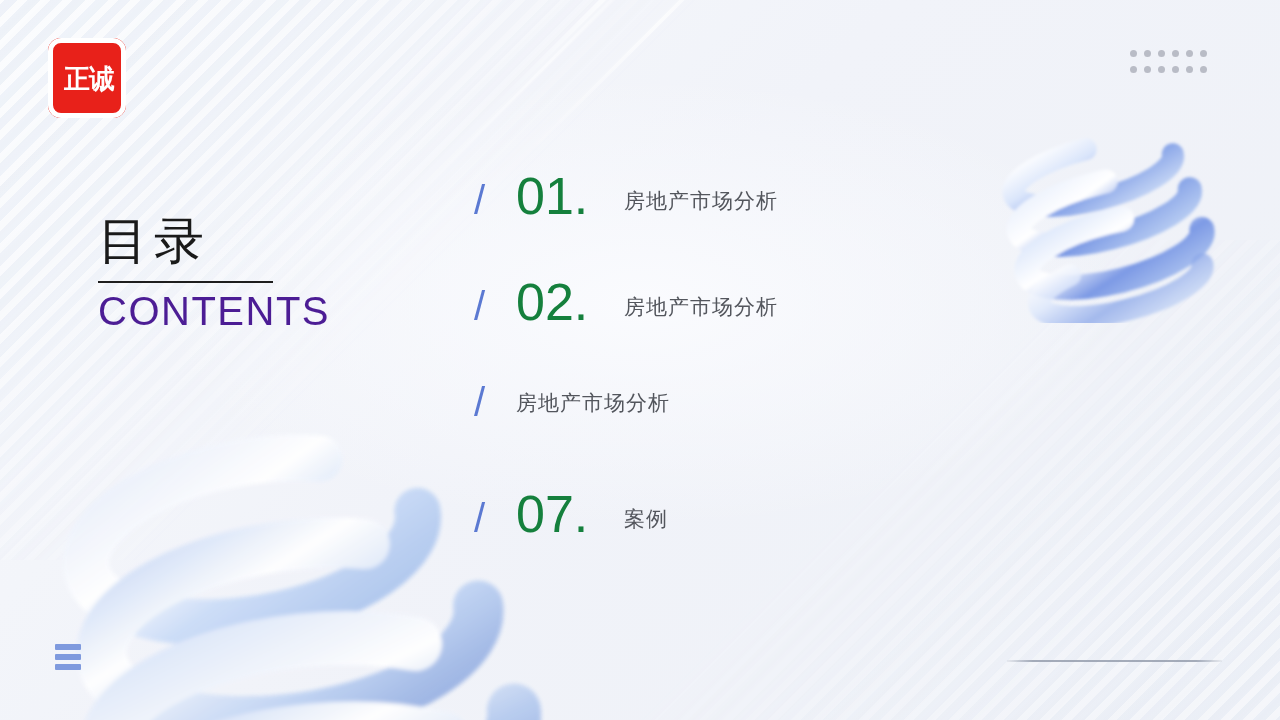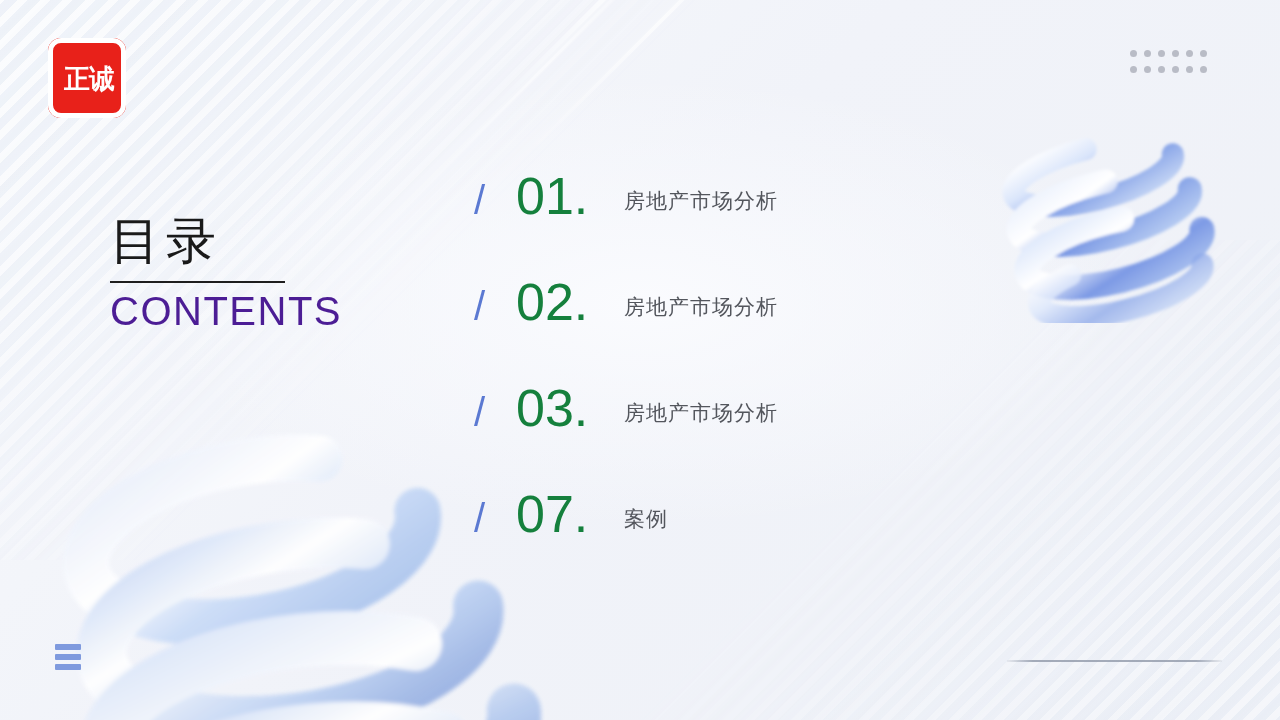--- a/index.html
+++ b/index.html
@@ -127,21 +127,21 @@
     display: block;
     width: 7px;
     height: 7px;
     border-radius: 50%;
     background: #b9bcc6;
   }
 
   
   .headline {
     position: absolute;
-    left: 110px;
+    left: 98px;
     top: 212px;
     width: 330px;
   }
   .headline-cn {
     font-family: "DejaVu Sans", "Liberation Sans", sans-serif;
     font-size: 50px;
     font-weight: 400;
     color: #1a1a1a;
     letter-spacing: 6px;
     line-height: 1.18;
@@ -352,21 +352,20 @@
     </div>
 
     <div class="toc-item">
       <span class="toc-slash">/</span>
       <span class="toc-num">02.</span>
       <span class="toc-label">房地产市场分析</span>
     </div>
 
     <div class="toc-item">
       <span class="toc-slash">/</span>
-      <span class="toc-num">03.</span>
       <span class="toc-label">房地产市场分析</span>
     </div>
 
     <div class="toc-item">
       <span class="toc-slash">/</span>
       <span class="toc-num">07.</span>
       <span class="toc-label">案例</span>
     </div>
 
   </div>

